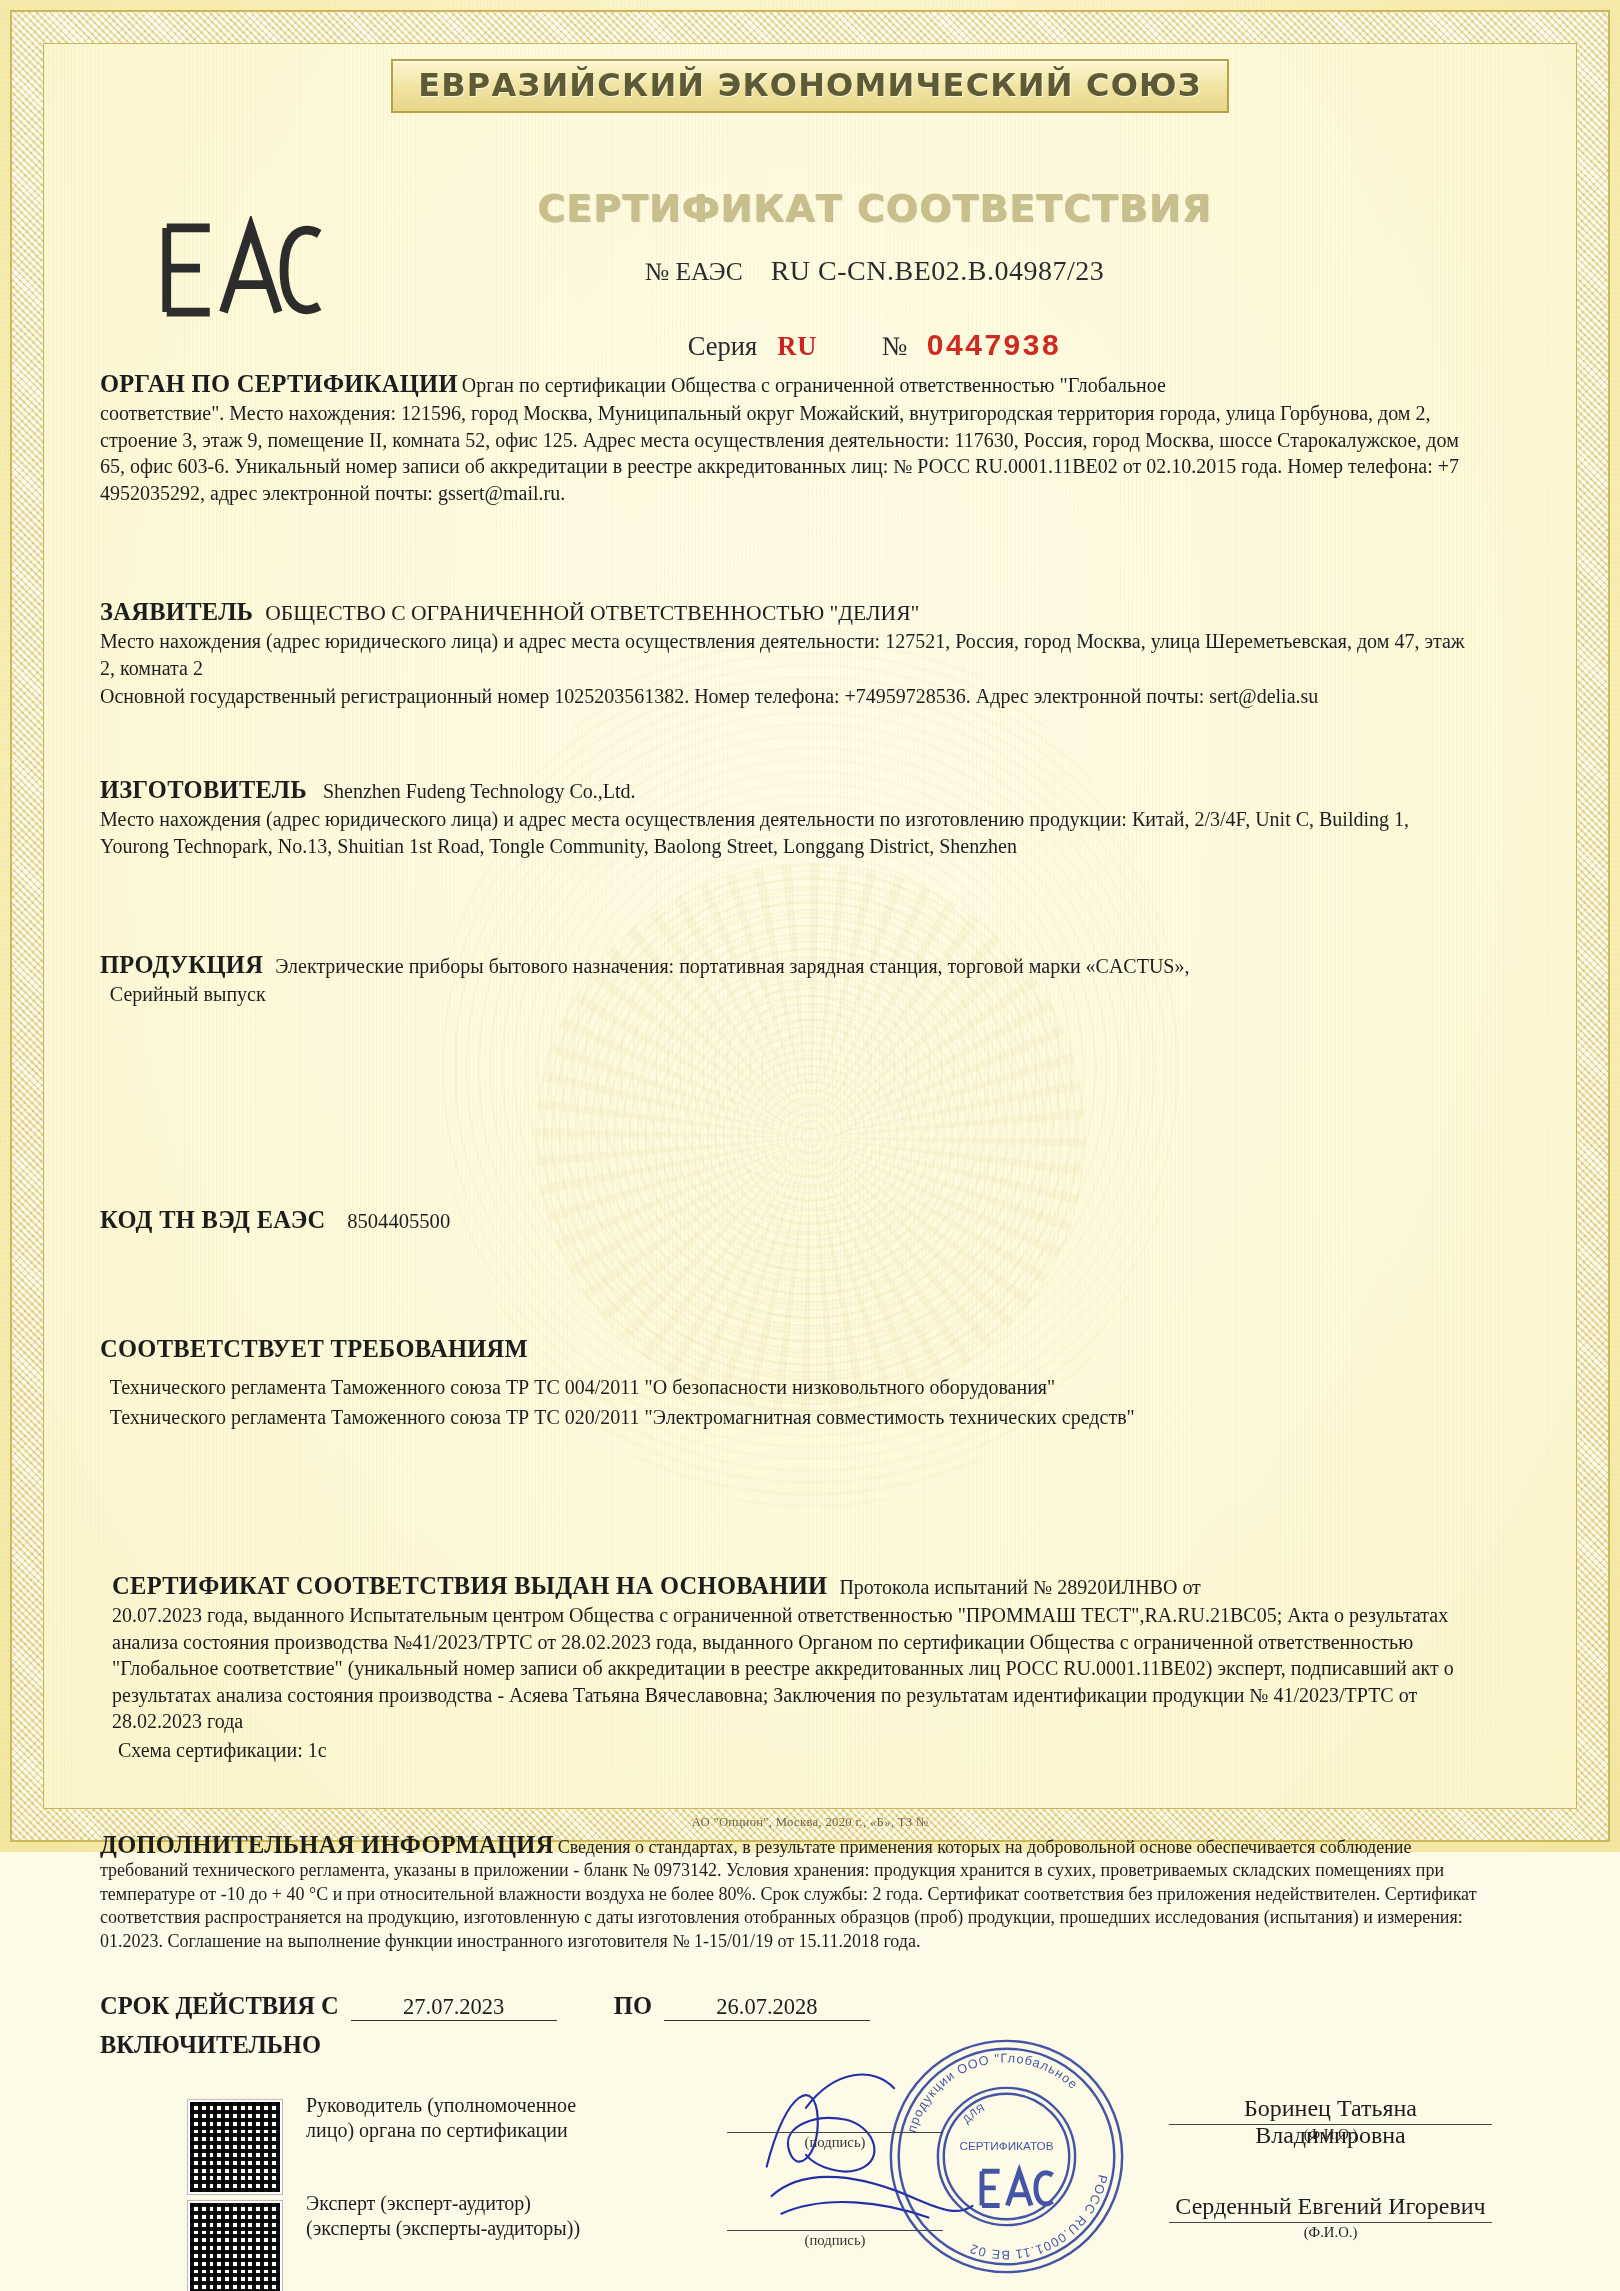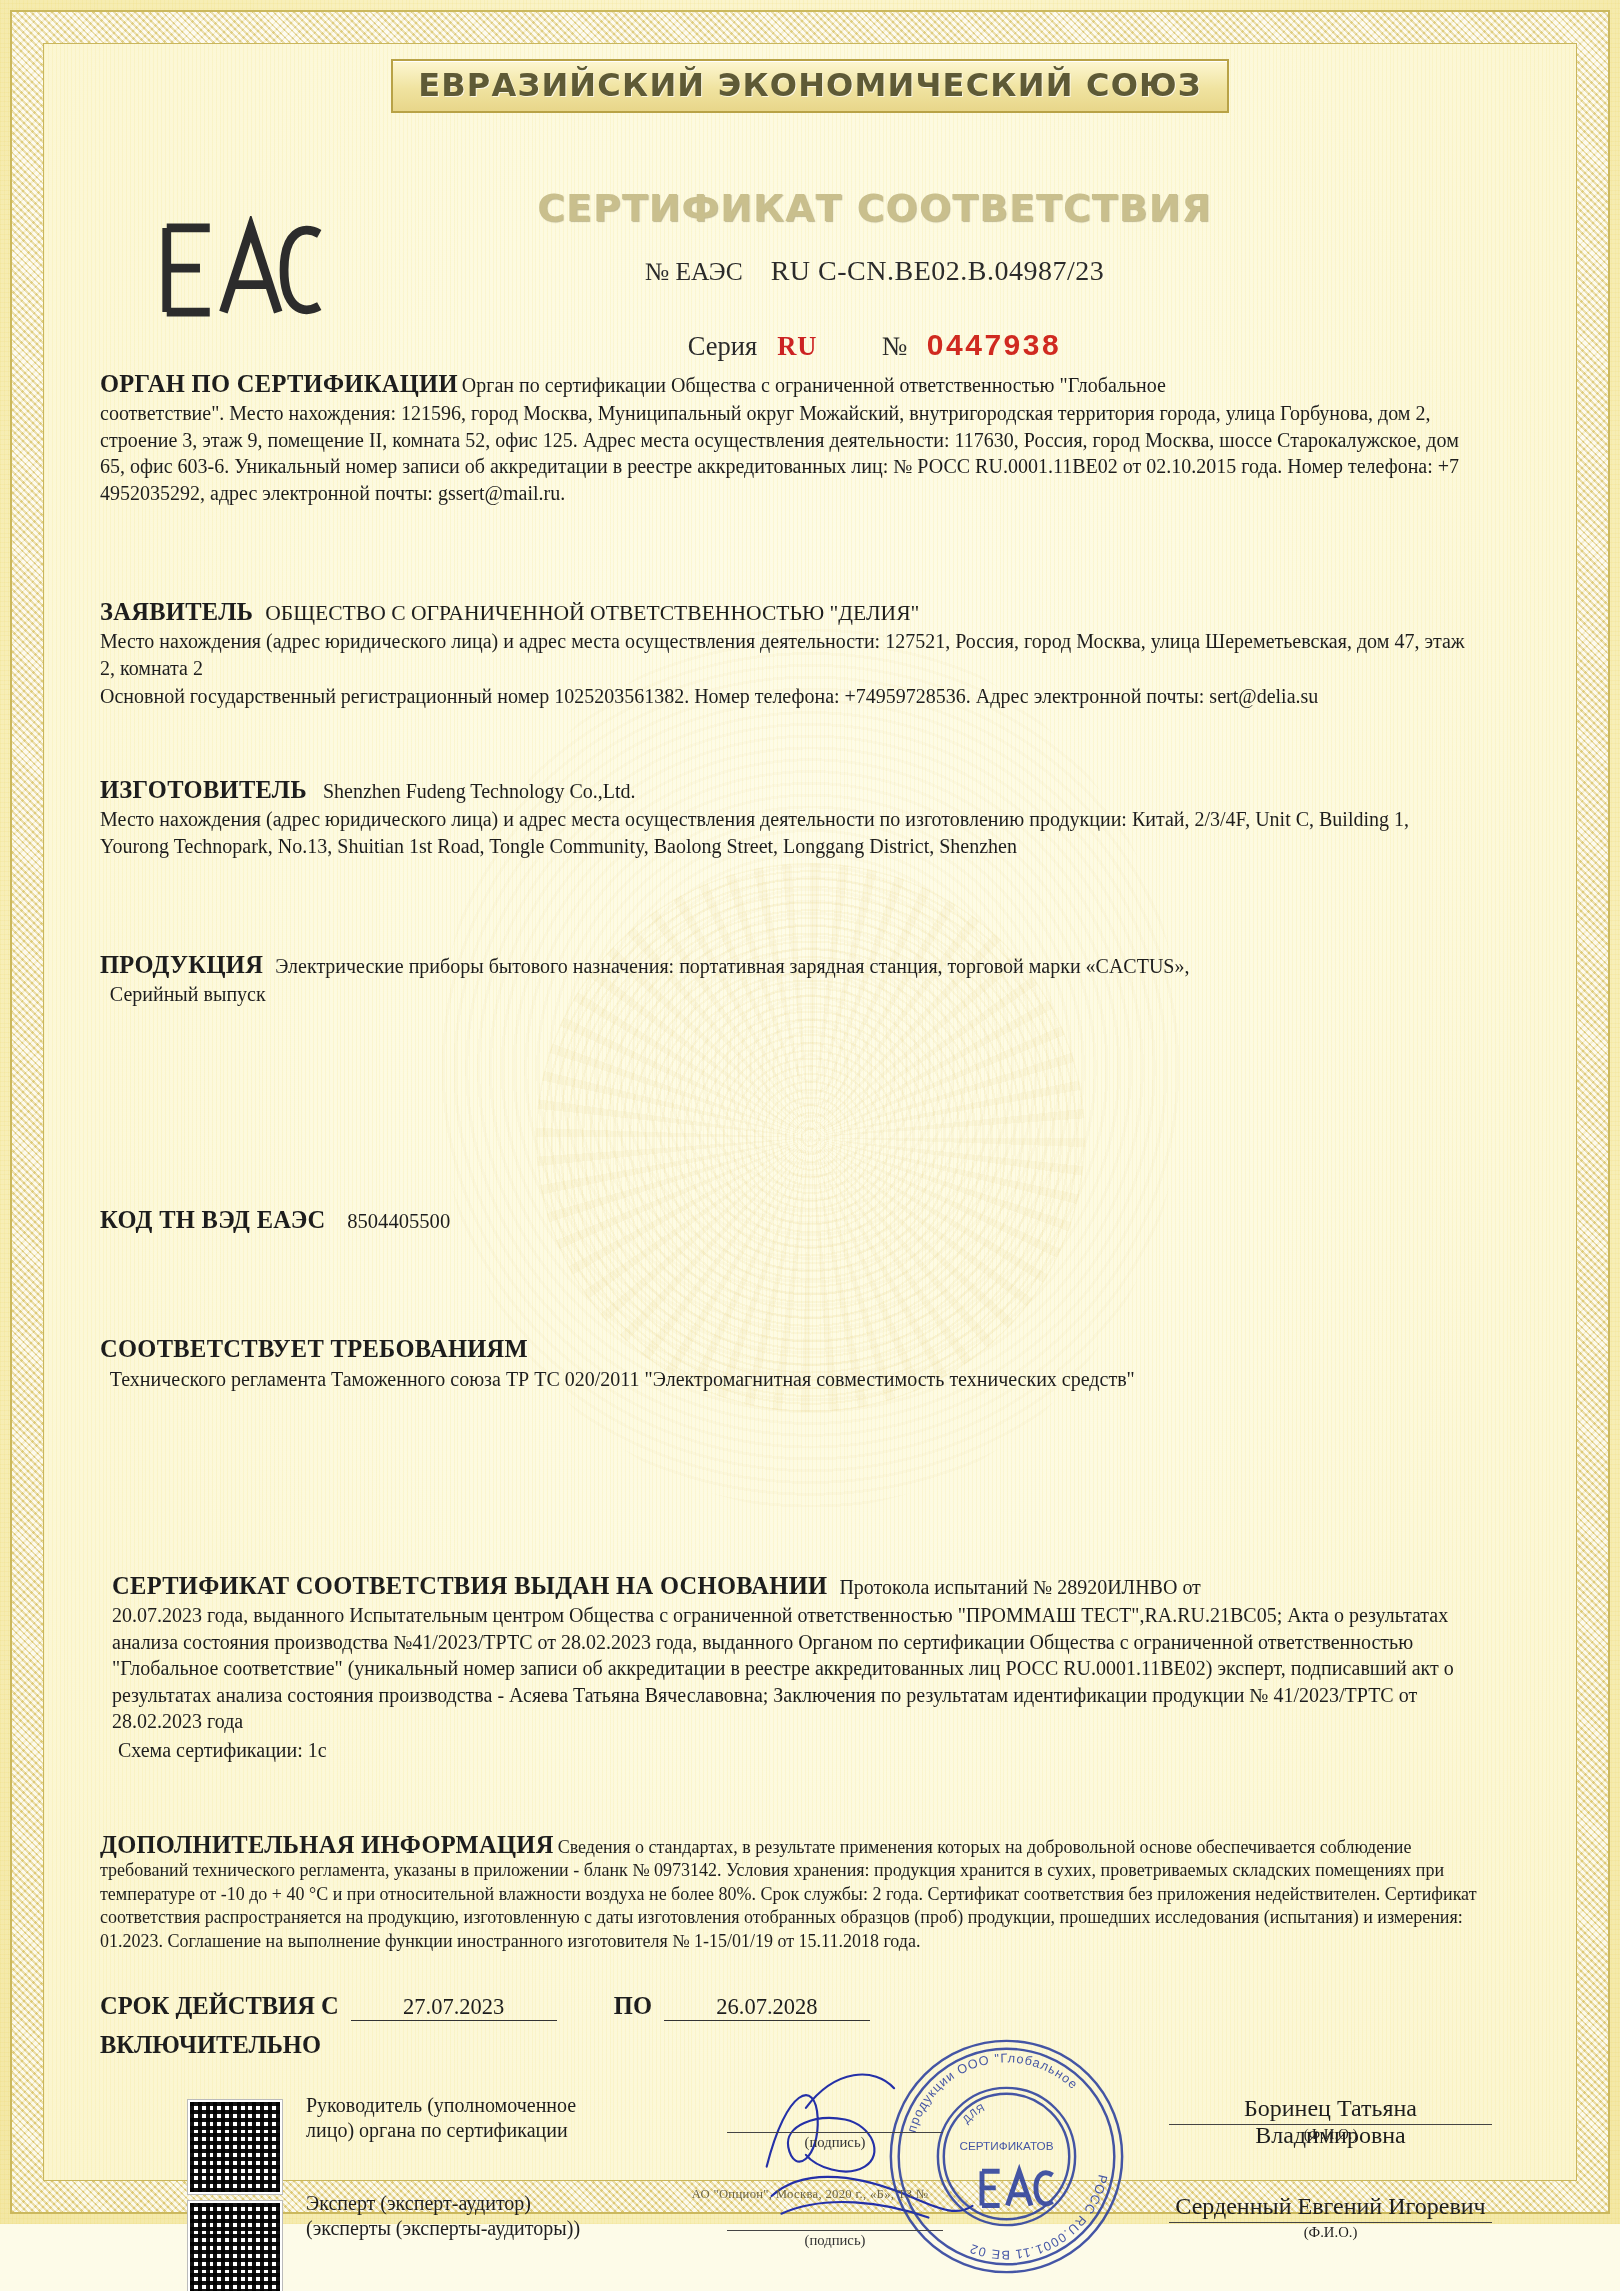--- a/index.html
+++ b/index.html
@@ -9,21 +9,21 @@
   body {
     width: 1620px;
     height: 2292px;
     font-family: "Liberation Serif", serif;
     background: #fdfbe8;
     overflow: hidden;
   }
   .page {
     position: relative;
     width: 1620px;
-    height: 2224px;
+    height: 1852px;
     box-sizing: border-box;
     background:
       repeating-linear-gradient(90deg, rgba(235,215,90,0.13) 0 1px, rgba(255,255,255,0) 1px 3.9px),
       repeating-linear-gradient(0deg, rgba(230,200,80,0.10) 0 1px, rgba(255,255,255,0) 1px 4.9px),
       radial-gradient(ellipse at 50% 42%, #fefce9 0%, #fdf8d8 40%, #f7eeb6 72%, #f3e7a4 100%);
   }
   
   .border-outer {
     position: absolute;
     left: 9.8px; top: 9.8px; right: 9.8px; bottom: 9.8px;
@@ -388,20 +388,21 @@
       <div class="sec-body" style="text-indent:9.8px;">Серийный выпуск</div>
     </div>
 
     <div class="sec" id="s-code">
       <span class="sec-head">КОД ТН ВЭД ЕАЭС</span>
       <span class="code-val">8504405500</span>
     </div>
 
     <div class="sec" id="s-sootv">
       <div class="sec-head">СООТВЕТСТВУЕТ ТРЕБОВАНИЯМ</div>
+      <div class="req-list" style="text-indent:9.8px;">Технического регламента Таможенного союза ТР ТС 004/2011 "О безопасности низковольтного оборудования"</div>
       <div class="req-list" style="margin-top:2px;text-indent:9.8px;">Технического регламента Таможенного союза ТР ТС 020/2011 "Электромагнитная совместимость технических средств"</div>
     </div>
 
     <div class="sec" id="s-osnov">
       <span class="sec-head">СЕРТИФИКАТ СООТВЕТСТВИЯ  ВЫДАН НА ОСНОВАНИИ</span>
       &nbsp;
       <span class="sec-inline">Протокола испытаний № 28920ИЛНВО от</span>
       <div class="sec-body">20.07.2023 года, выданного Испытательным центром Общества с ограниченной ответственностью "ПРОММАШ ТЕСТ",RA.RU.21ВС05; Акта о результатах анализа состояния производства №41/2023/ТРТС от 28.02.2023 года, выданного Органом по сертификации Общества с ограниченной ответственностью "Глобальное соответствие" (уникальный номер записи об аккредитации в реестре аккредитованных лиц РОСС RU.0001.11ВЕ02) эксперт, подписавший акт о результатах анализа состояния производства - Асяева Татьяна Вячеславовна; Заключения по результатам идентификации продукции № 41/2023/ТРТС от 28.02.2023 года</div>
       <div class="sec-body" style="text-indent:5.9px;">Схема сертификации: 1с</div>
     </div>

